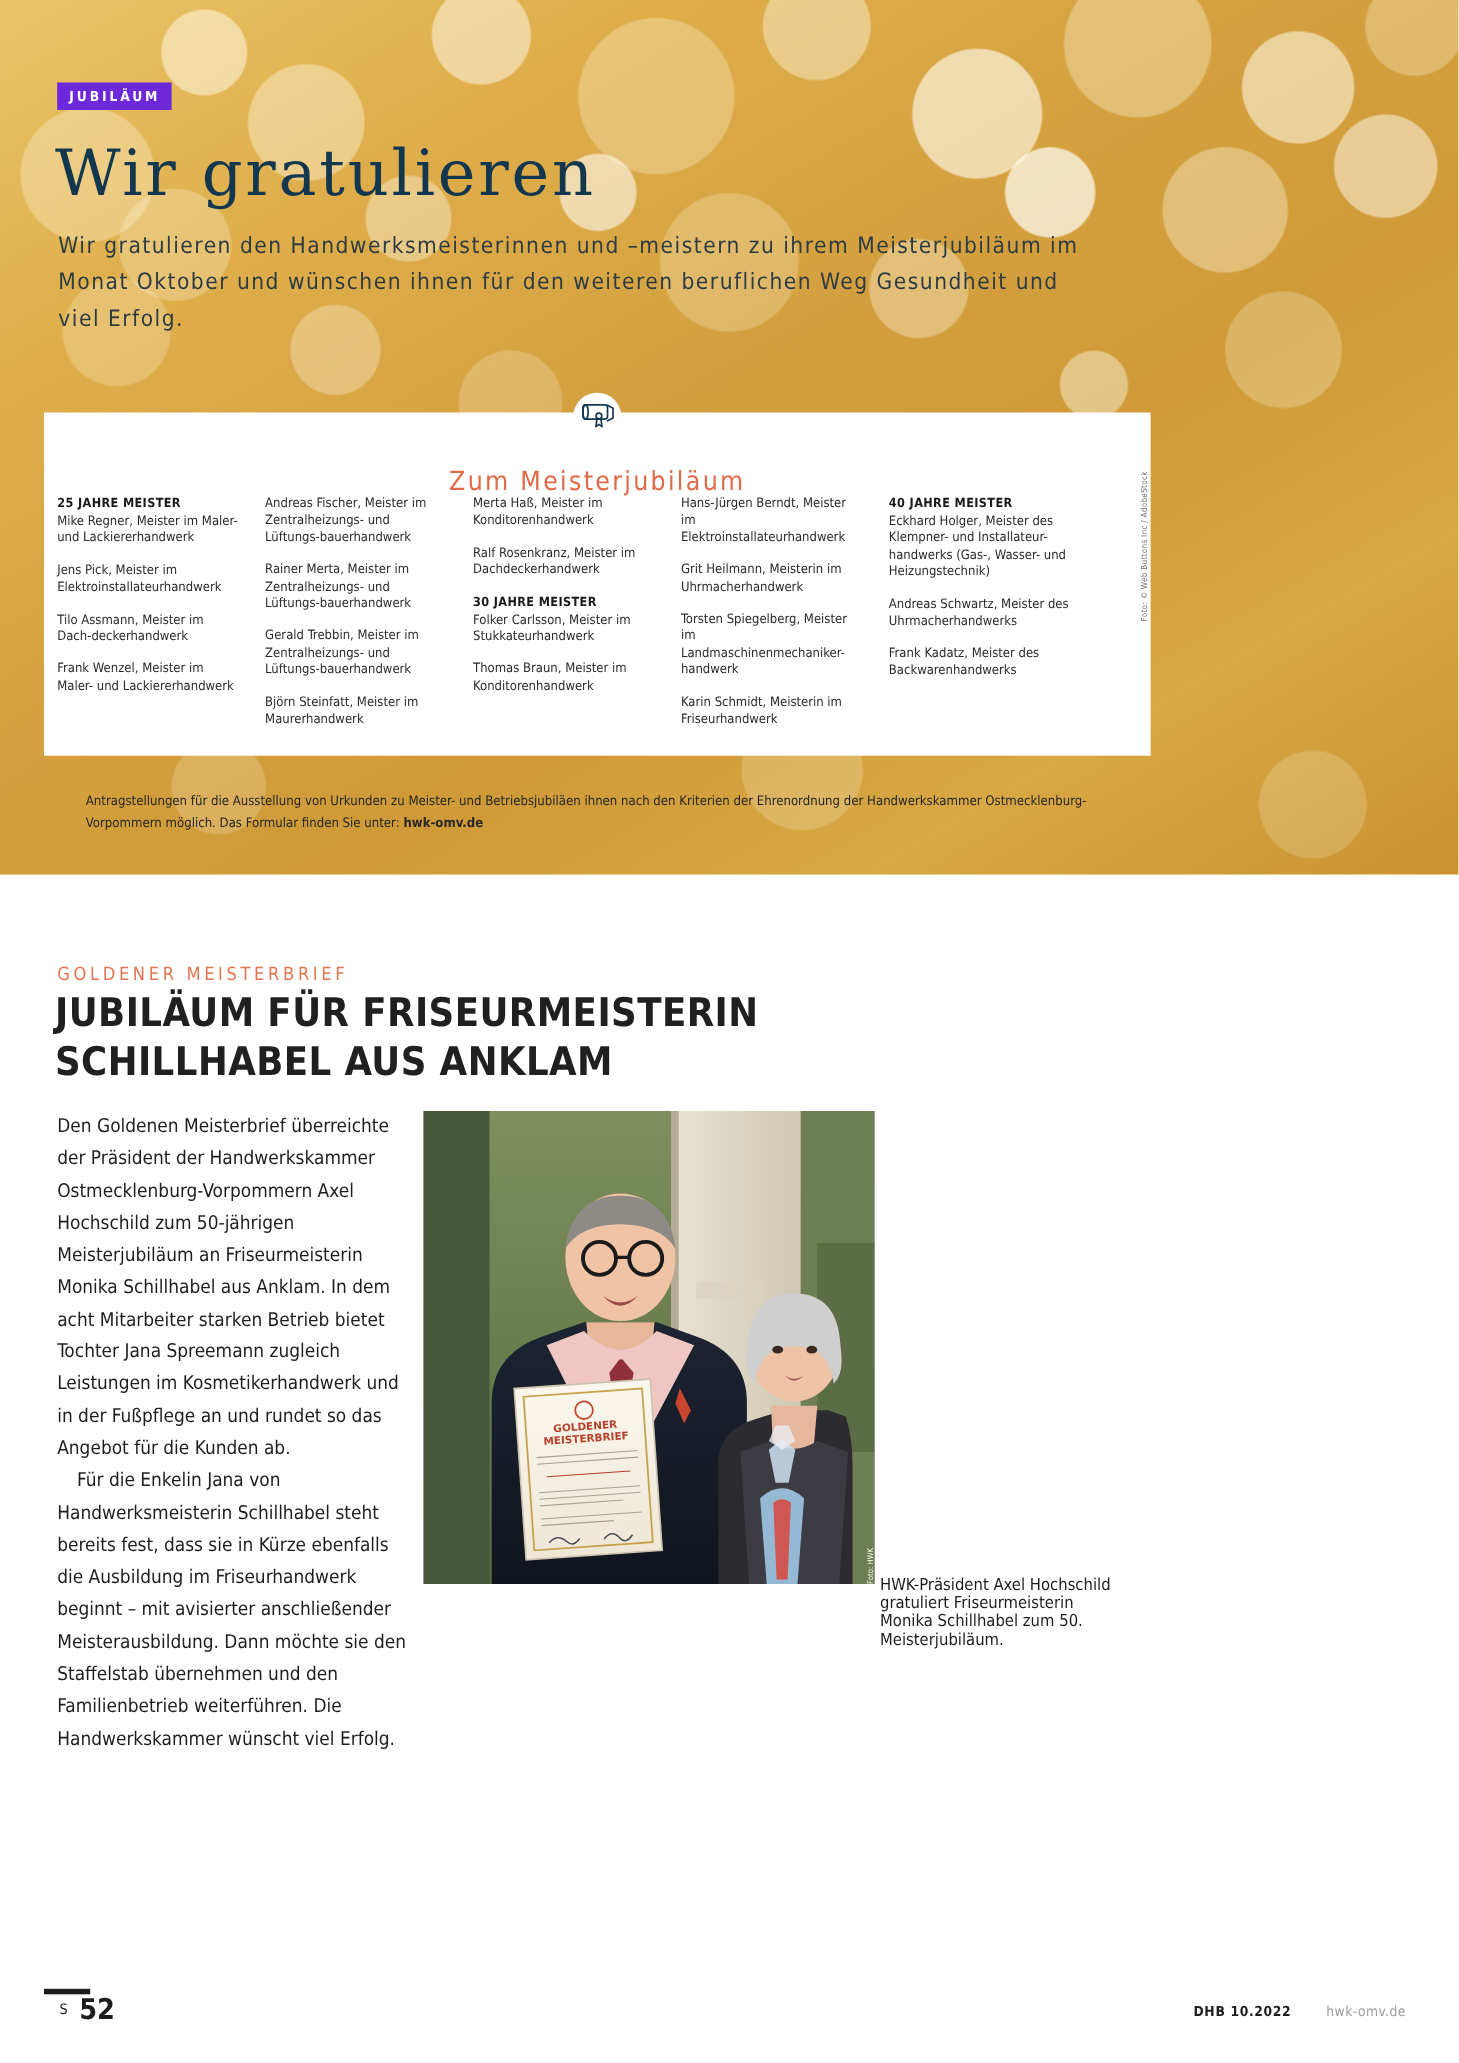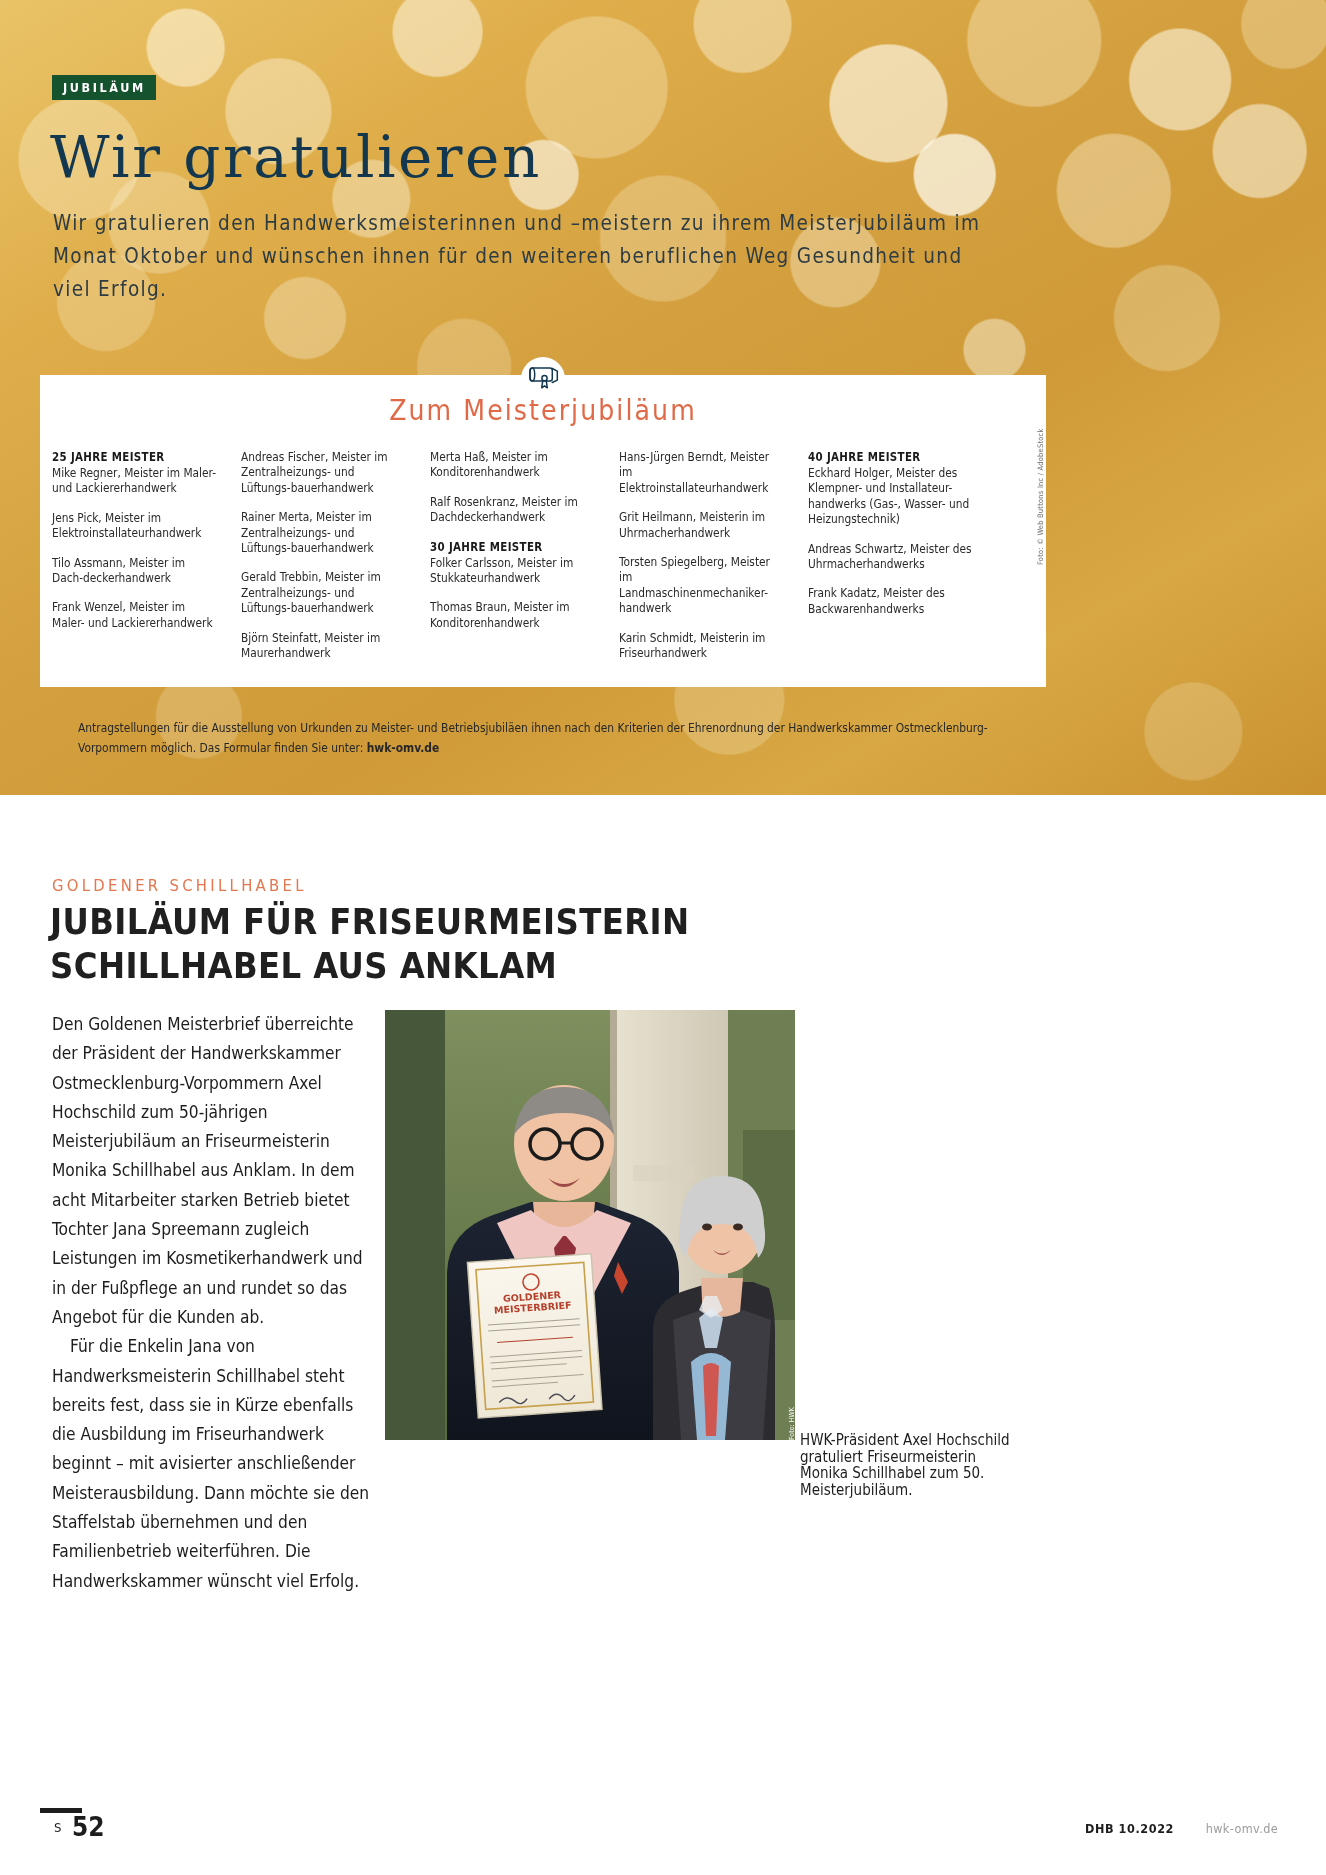--- a/index.html
+++ b/index.html
@@ -40,21 +40,21 @@
       radial-gradient(circle at 75% 44%, rgba(255,255,246,0.42) 0 30px, rgba(255,255,246,0) 32px),
       radial-gradient(circle at 35% 46%, rgba(255,252,236,0.22) 0 46px, rgba(255,252,236,0) 48px),
       radial-gradient(circle at 55% 88%, rgba(255,250,226,0.22) 0 54px, rgba(255,250,226,0) 56px),
       radial-gradient(circle at 15% 90%, rgba(255,252,234,0.20) 0 42px, rgba(255,252,234,0) 44px),
       radial-gradient(circle at 90% 92%, rgba(255,250,228,0.20) 0 48px, rgba(255,250,228,0) 50px),
       linear-gradient(150deg,#e9c367 0%,#dfae4b 22%,#d4a03f 45%,#cf9a37 62%,#d8a845 80%,#c9922f 100%);
   }
 
   .kicker{
     position:absolute;left:52px;top:75px;
-    background:#14532d;color:#ffffff;
+    background:#6d28d9;color:#ffffff;
     font-size:12.5px;letter-spacing:2.6px;font-weight:700;
     padding:5px 10px 5px 11px;
     font-family:"DejaVu Sans Condensed","Liberation Sans",sans-serif;
   }
   .hero-title{
     position:absolute;left:50px;top:123px;
     font-family:"DejaVu Serif","Liberation Serif",serif;
     font-size:58px;font-weight:400;color:#12374f;
     letter-spacing:2.5px;
   }
@@ -68,23 +68,23 @@
   .panel{
     position:absolute;left:40px;top:375px;width:1006px;height:312px;
     background:#ffffff;
   }
   .badge-circle{
     position:absolute;left:521px;top:357px;width:44px;height:44px;
     background:#ffffff;border-radius:50%;
     display:flex;align-items:center;justify-content:center;
   }
   .panel-title{
-    position:absolute;left:40px;top:394px;width:1006px;
+    position:absolute;left:40px;top:423px;width:1006px;
     text-align:center;color:#e06a47;
-    font-size:28px;letter-spacing:2.1px;
+    font-size:24px;letter-spacing:2.1px;
   }
   .cols{
     position:absolute;left:52px;top:450px;width:990px;
     display:flex;gap:16px;
   }
   .col{width:165px;padding-right:8px;}
   .col.wide{width:172px;}
   .grp-head{
     font-size:11.4px;font-weight:700;letter-spacing:0.35px;
     margin:0 0 2px 0;color:#1a1a1a;
@@ -223,21 +223,21 @@
   </div>
 
 </div>
 
 <div class="photo-credit-v">Foto: © Web Buttons Inc / AdobeStock</div>
 
 <div class="note">
   <span>Antragstellungen für die Ausstellung von Urkunden zu Meister- und Betriebsjubiläen ihnen nach den Kriterien der Ehrenordnung der Handwerkskammer Ostmecklenburg-Vorpommern möglich. Das Formular finden Sie unter: </span><b>hwk-omv.de</b>
 </div>
 
-<div class="kicker2">GOLDENER SCHILLHABEL</div>
+<div class="kicker2">GOLDENER MEISTERBRIEF</div>
 <div class="headline">JUBILÄUM FÜR FRISEURMEISTERIN SCHILLHABEL AUS ANKLAM</div>
 
 <div class="body-col">
   <p>Den Goldenen Meisterbrief überreichte der Präsident der Handwerkskammer Ostmecklenburg-Vorpommern Axel Hochschild zum 50-jährigen Meisterjubiläum an Friseurmeisterin Monika Schillhabel aus Anklam. In dem acht Mitarbeiter starken Betrieb bietet Tochter Jana Spreemann zugleich Leistungen im Kosmetikerhandwerk und in der Fußpflege an und rundet so das Angebot für die Kunden ab.</p>
   <p class="indent">Für die Enkelin Jana von Handwerksmeisterin Schillhabel steht bereits fest, dass sie in Kürze ebenfalls die Ausbildung im Friseurhandwerk beginnt – mit avisierter anschließender Meisterausbildung. Dann möchte sie den Staffelstab übernehmen und den Familienbetrieb weiterführen. Die Handwerkskammer wünscht viel Erfolg.</p>
 </div>
 
 <div class="photo">
   <svg width="410" height="430" viewBox="0 0 410 430" xmlns="http://www.w3.org/2000/svg">
     <defs>

